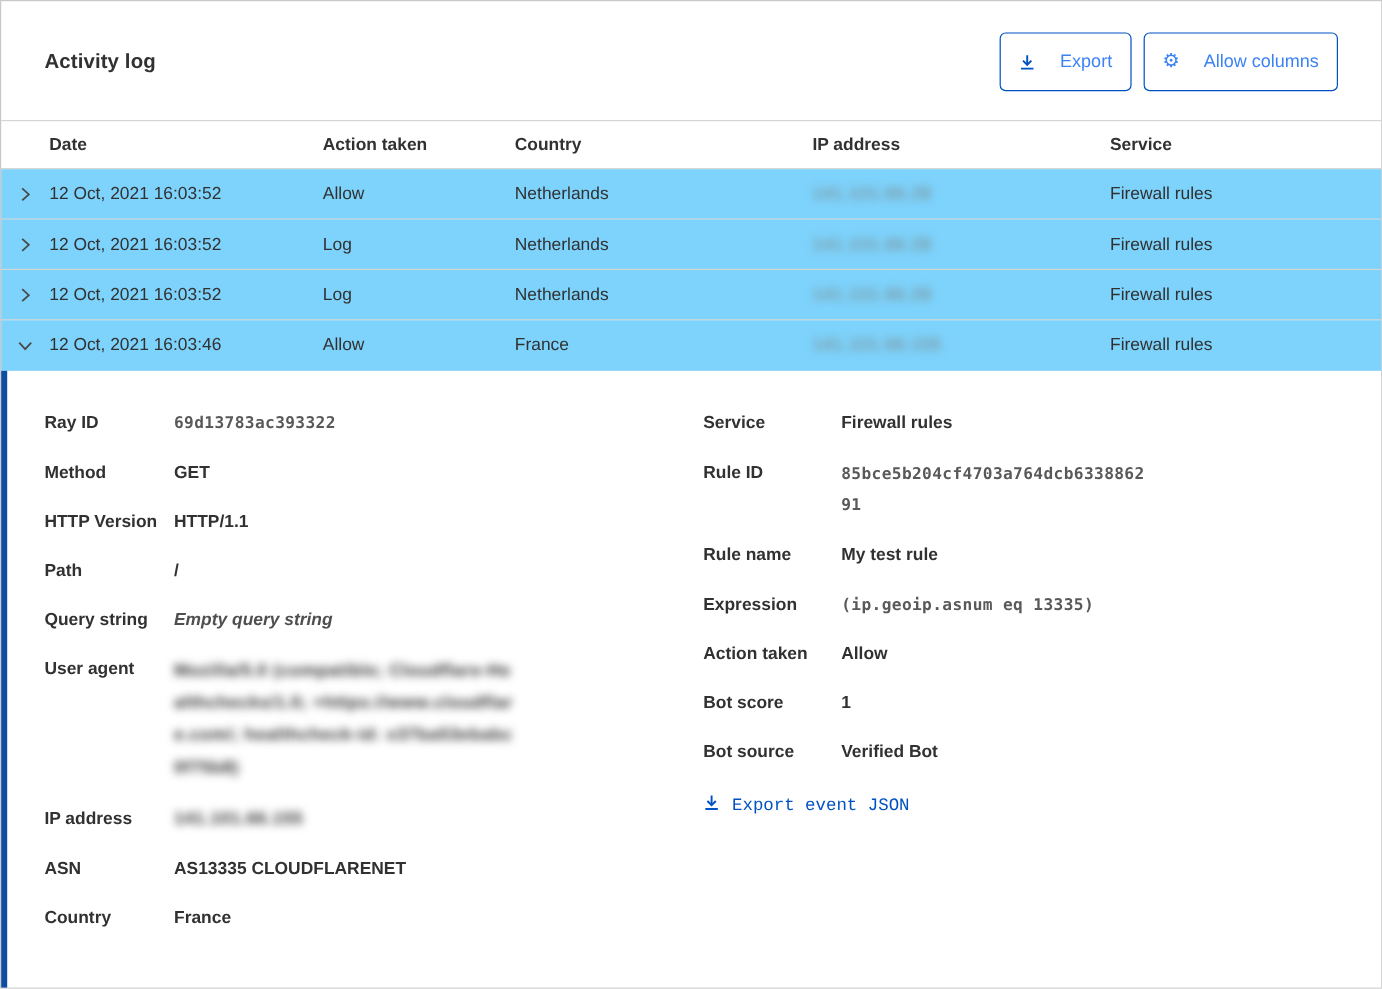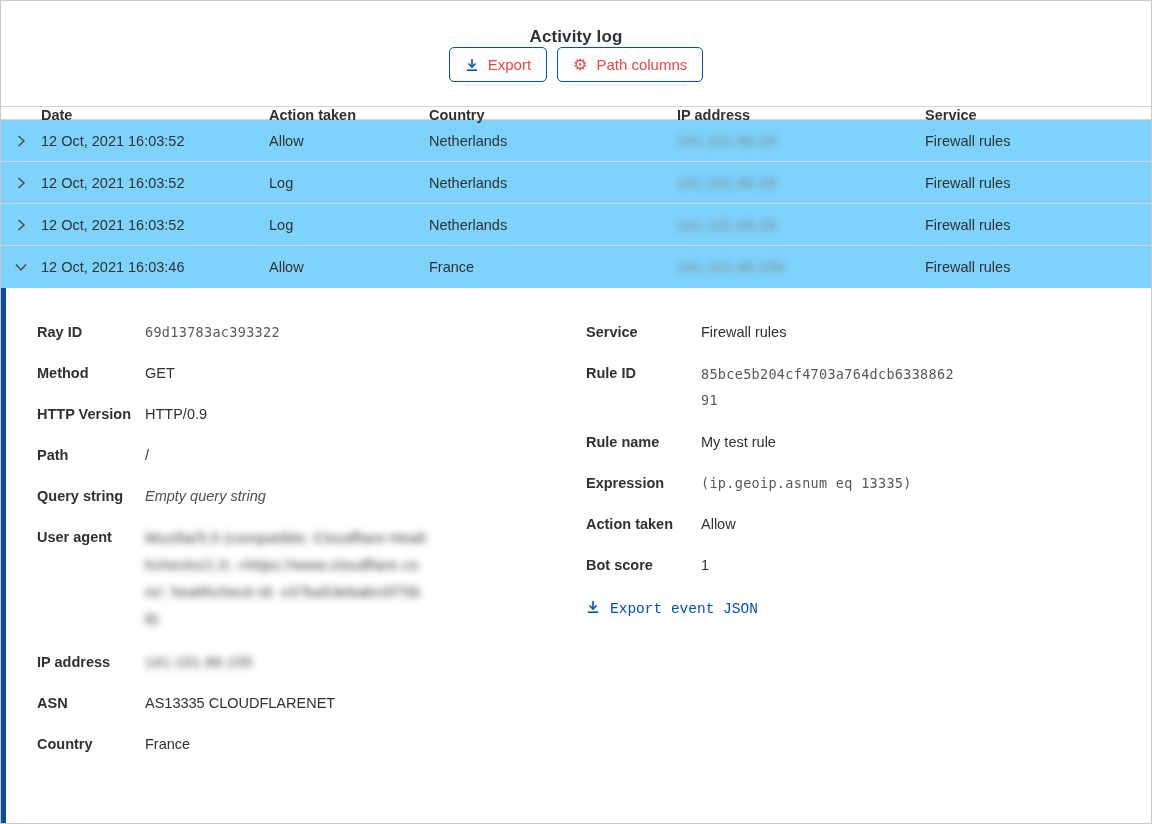--- a/index.html
+++ b/index.html
@@ -13,44 +13,43 @@
     width:1152px; height:824px;
     border:1px solid #c9c9c9;
     display:flex; flex-direction:column;
     background:#fff;
   }
 
   
   .topbar {
     display:flex; align-items:center; justify-content:space-between;
     padding:26px 36px 24px 36px;
-    flex-direction:column;
   }
   .page-title { font-size:17px; font-weight:700; color:#313131; letter-spacing:.1px; }
   .actions { display:flex; gap:10px; }
   .btn {
-    display:inline-flex; align-items:center; gap:9px;
+    display:inline-flex; align-items:center; gap:20px;
     border:1px solid #0051c3; border-radius:5px;
-    background:#fff; color:#ef4444;
+    background:#fff; color:#3b82f6;
     font-family:inherit; font-size:15px;
-    padding:6px 15px; height:35px; cursor:pointer; line-height:1;
+    padding:6px 15px; height:49px; cursor:pointer; line-height:1;
   }
   .btn svg { display:block; }
   .gear-glyph { font-size:16px; line-height:1; }
 
   
   .log-table { width:100%; }
   .trow {
     display:grid;
     grid-template-columns:40px 228px 160px 248px 248px 1fr;
     align-items:center;
   }
   .thead {
     border-top:1px solid #d5d5d5; border-bottom:1px solid #d5d5d5;
-    height:14px; font-weight:700; font-size:14.5px; color:#313131;
+    height:41px; font-weight:700; font-size:14.5px; color:#313131;
   }
   .tr {
     height:42px; font-size:14.5px; color:#313131;
     border-bottom:1px solid #d5d5d5; cursor:pointer; background:#7dd3fc;
   }
   .tr.expanded { border-bottom:none; }
   .chev-cell { display:flex; align-items:center; justify-content:center; width:40px; }
   .redacted {
     filter:blur(3.5px); color:#7d7d7d; user-select:none; letter-spacing:.5px;
   }
@@ -61,21 +60,21 @@
     padding:32px 36px 20px 31px;
     display:flex; align-items:flex-start;
     overflow:hidden;
   }
   .dcol-left { width:549px; flex:none; }
   .dcol-right { flex:1; }
   .drow { display:flex; align-items:flex-start; margin-bottom:17px; line-height:24px; }
   .dlabel { font-weight:700; font-size:14.5px; color:#313131; flex:none; }
   .dcol-left  .dlabel { width:108px; }
   .dcol-right .dlabel { width:115px; }
-  .dvalue { font-size:14.5px; color:#313131; }
+  .dvalue { font-size:14.5px; color:#313131;font-weight:bold; }
   .mono {
     font-family:"DejaVu Sans Mono","Liberation Mono",monospace;
     font-size:13.5px; color:#595959; letter-spacing:.3px;
   }
   .wrap-narrow { width:258px; word-break:break-all; line-height:26px; }
   .italic { font-style:italic; color:#4f4f4f; }
   .ua-block { width:285px; overflow-wrap:anywhere; word-break:break-all; line-height:27px; }
 
   .export-link {
     display:inline-flex; align-items:center; gap:10px;
@@ -96,21 +95,21 @@
           <svg width="14" height="14" viewBox="0 0 14 14" fill="none" stroke="#0051c3" stroke-width="1.6">
             <path d="M7 1v7.5"></path>
               <path d="M3.5 5.5 7 9l3.5-3.5"></path>
               <path d="M1.8 12.2h10.4"></path>
           </svg>
         </span>
         <span>Export</span>
       </button>
       <button class="btn">
         <span class="gear-glyph">⚙︎</span>
-        <span>Path columns</span>
+        <span>Allow columns</span>
       </button>
     </div>
   </div>
 
   <div class="log-table">
 
     <div class="trow thead">
       <div class="chev-cell"></div>
       <div>Date</div>
       <div>Action taken</div>
@@ -178,21 +177,21 @@
       <div class="drow">
         <div class="dlabel">Ray ID</div>
         <div class="dvalue mono">69d13783ac393322</div>
       </div>
       <div class="drow">
         <div class="dlabel">Method</div>
         <div class="dvalue">GET</div>
       </div>
       <div class="drow">
         <div class="dlabel">HTTP Version</div>
-        <div class="dvalue">HTTP/0.9</div>
+        <div class="dvalue">HTTP/1.1</div>
       </div>
       <div class="drow">
         <div class="dlabel">Path</div>
         <div class="dvalue">/</div>
       </div>
       <div class="drow">
         <div class="dlabel">Query string</div>
         <div class="dvalue italic">Empty query string</div>
       </div>
       <div class="drow">
@@ -230,20 +229,24 @@
         <div class="dlabel">Expression</div>
         <div class="dvalue mono">(ip.geoip.asnum eq 13335)</div>
       </div>
       <div class="drow">
         <div class="dlabel">Action taken</div>
         <div class="dvalue">Allow</div>
       </div>
       <div class="drow">
         <div class="dlabel">Bot score</div>
         <div class="dvalue">1</div>
+      </div>
+      <div class="drow">
+        <div class="dlabel">Bot source</div>
+        <div class="dvalue">Verified Bot</div>
       </div>
       <button class="export-link">
         <span>
           <svg width="14" height="14" viewBox="0 0 14 14" fill="none" stroke="#0051c3" stroke-width="1.6">
             <path d="M7 1v7.5"></path>
               <path d="M3.5 5.5 7 9l3.5-3.5"></path>
               <path d="M1.8 12.2h10.4"></path>
           </svg>
         </span>
         <span>Export event JSON</span>

